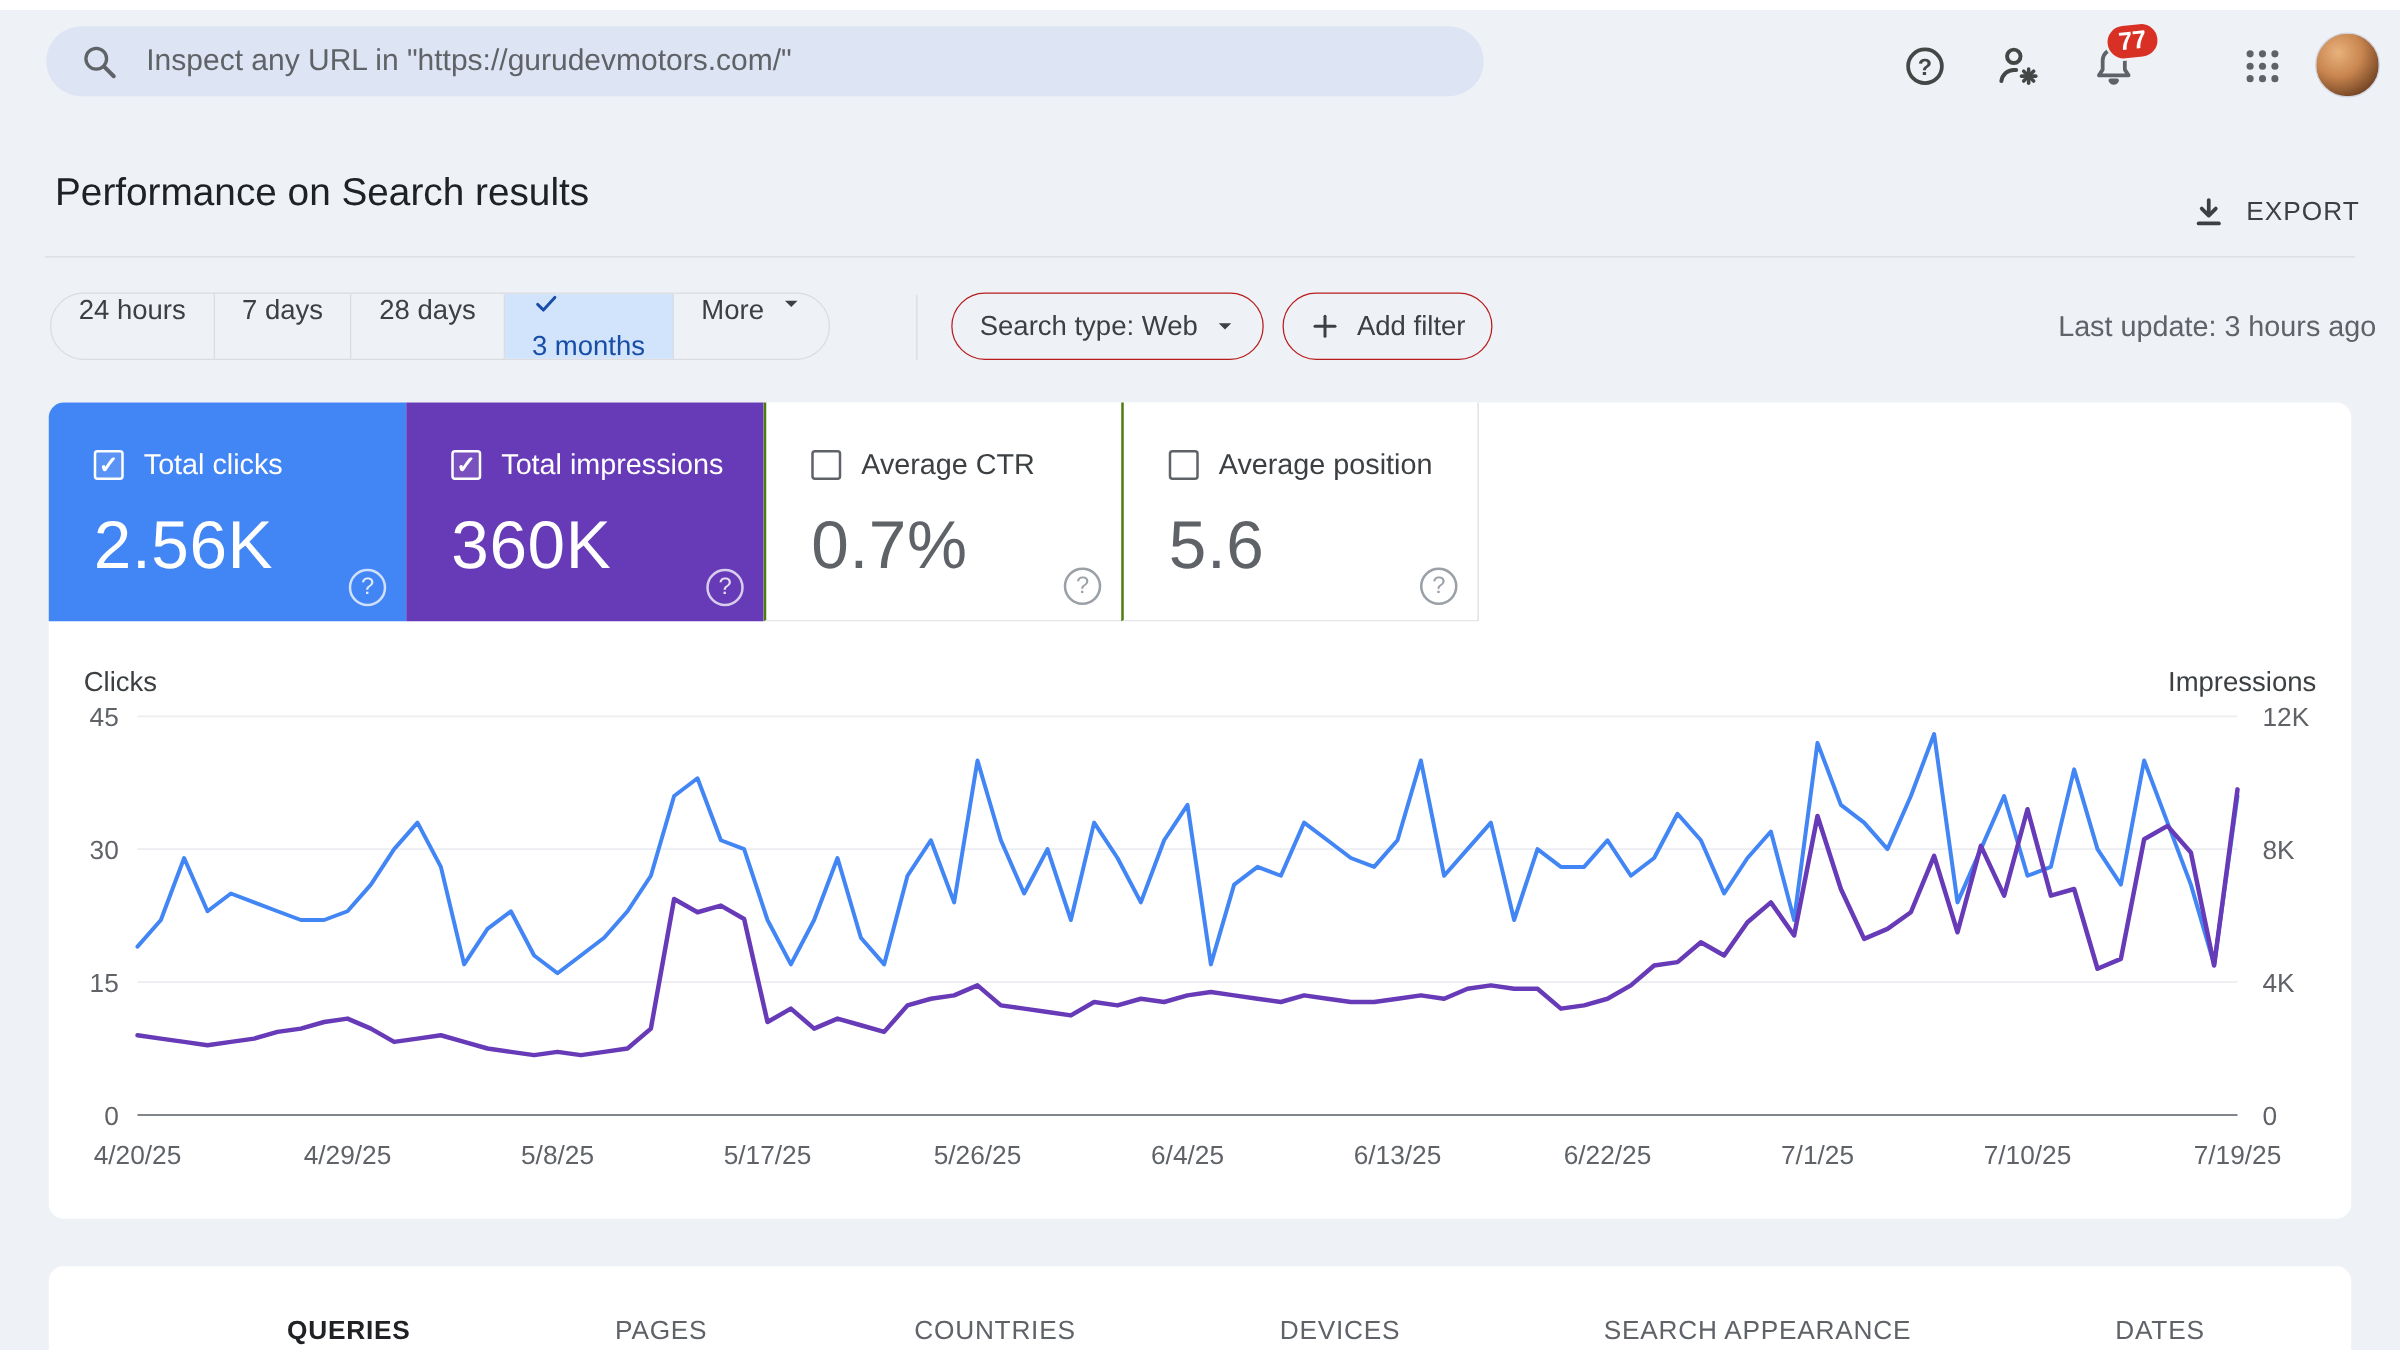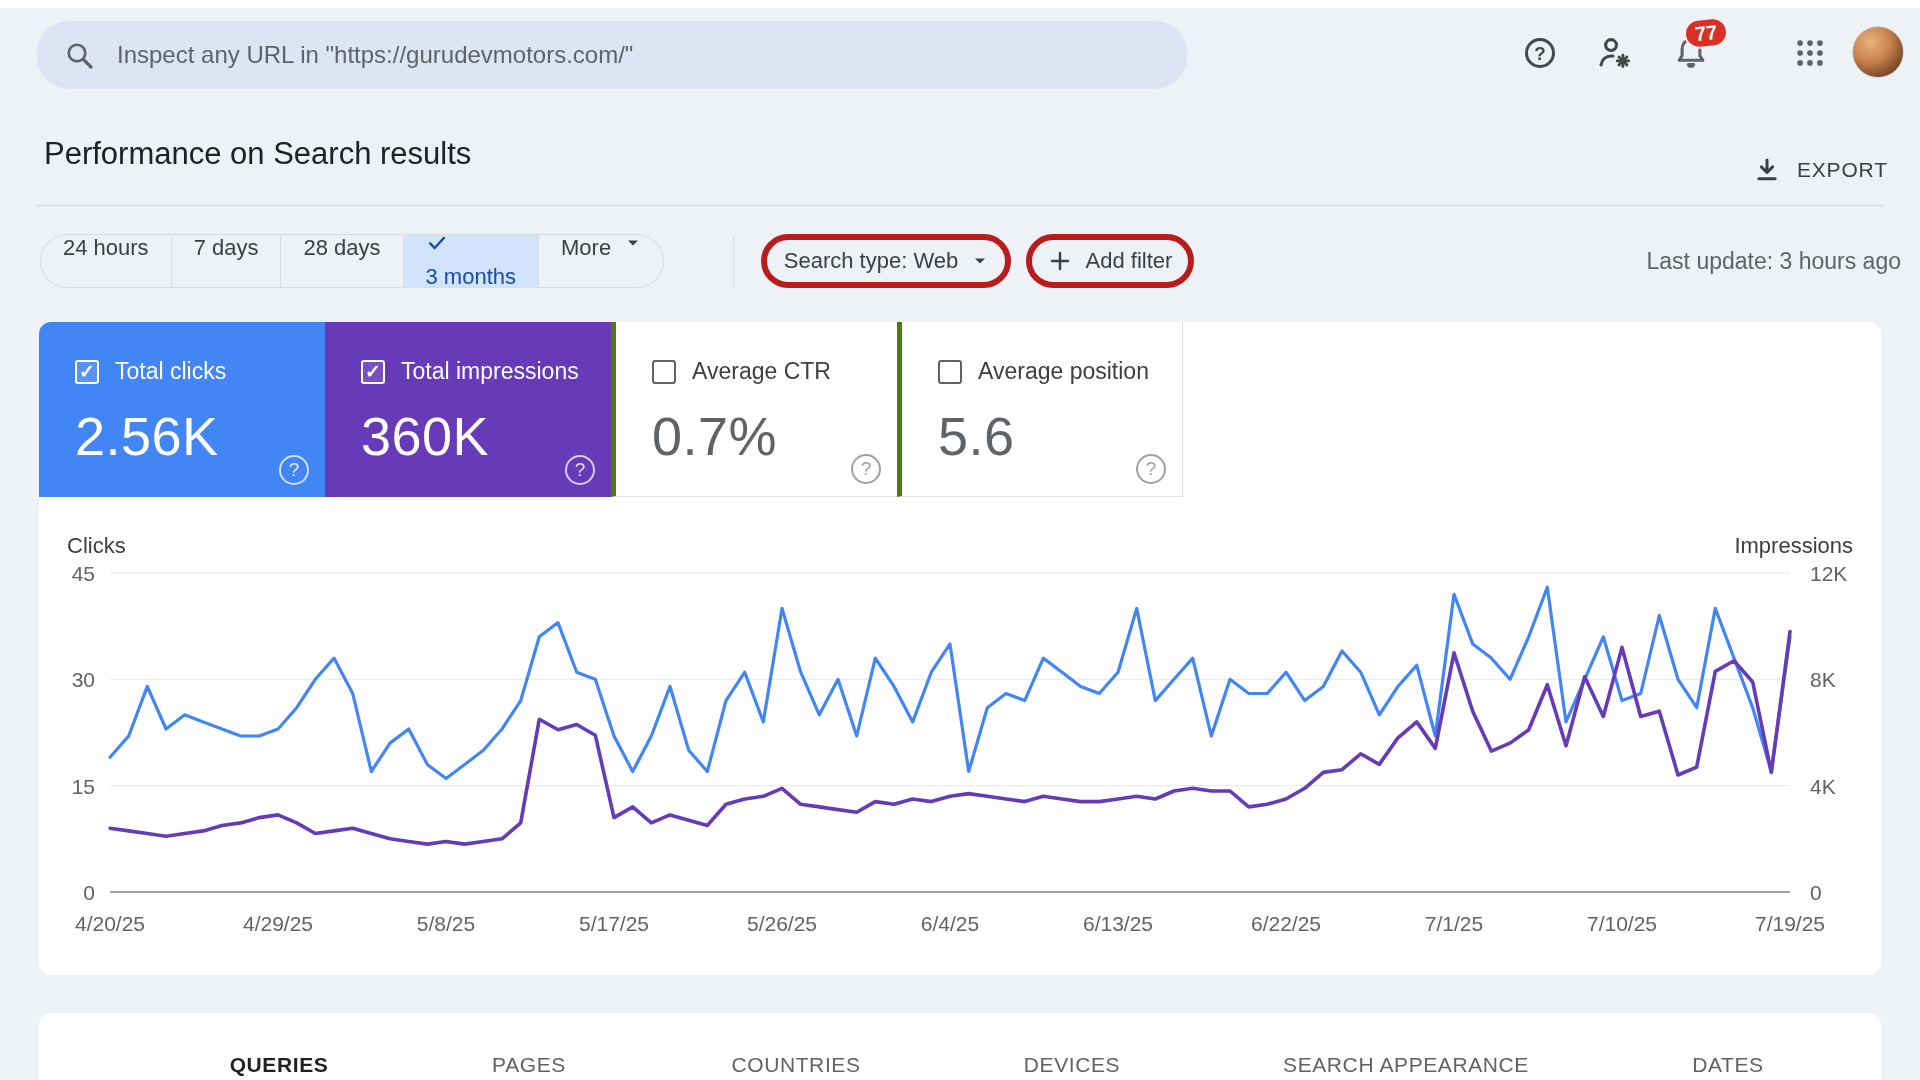--- a/index.html
+++ b/index.html
@@ -2,52 +2,52 @@
 <html><head>
 <meta charset="utf-8">
 <style>
   * { margin:0; padding:0; box-sizing:border-box; }
   html,body { width:1920px; height:1080px; overflow:hidden; }
   body { background:#eef1f6; font-family:"Liberation Sans", sans-serif; color:#202124; position:relative; }
   .abs { position:absolute; }
 
   
   .top-white { left:0; top:0; width:1920px; height:8px; background:#ffffff; }
-  .search-pill { left:37px; top:21px; width:1150px; height:68px; border-radius:32px; background:#dde4f3; display:flex; align-items:center; padding:0 26px; gap:22px; }
+  .search-pill { left:37px; top:21px; width:1150px; height:56px; border-radius:32px; background:#dde4f3; display:flex; align-items:center; padding:0 26px; gap:22px; }
   .search-pill .ph { font-size:24px; color:#5f6368; }
   .top-icon { top:34px; width:38px; height:38px; display:flex; align-items:center; justify-content:center; cursor:pointer; }
   .badge { left:1684px; top:18px; min-width:44px; height:30px; background:#d93025; border-radius:15px; color:#fff; font-size:20px; font-weight:700; display:flex; align-items:center; justify-content:center; transform:rotate(-6deg); border:2px solid #eef1f6; z-index:3; }
   .avatar { left:1852px; top:26px; width:52px; height:52px; border-radius:50%; background:radial-gradient(circle at 35% 30%, #e8b27d 0%, #c9854f 40%, #7a4a28 75%, #4c2c16 100%); border:1px solid #d0d5e0; }
 
   
   .page-title { left:44px; top:136px; font-size:31px; color:#202124; }
   .export-btn { left:1752px; top:138px; height:40px; display:flex; align-items:center; gap:15px; color:#3c4043; font-size:21px; font-weight:500; letter-spacing:0.8px; cursor:pointer;margin-top:12px; }
   .hdr-divider { left:36px; top:205px; width:1848px; height:1px; background:#dadce0; }
 
   
   .chip-group { left:40px; top:234px; height:54px; display:flex; border:1px solid #dadce0; border-radius:27px; overflow:hidden; }
   .chip { display:flex; align-items:flex-start; justify-content:center; gap:10px; font-size:22px; color:#3c4043; border-right:1px solid #dadce0; padding:0 22px; cursor:pointer; background:transparent; white-space:nowrap; }
   .chip:last-child { border-right:none; }
   .chip.selected { font-weight:500; }
   .chip .caret { margin-left:4px; }
   .vsep { left:733px; top:236px; width:1px; height:52px; background:#dadce0; }
-  .pill-btn { top:234px; height:54px; border:6px solid #b91c1c; border-radius:27px; display:flex; align-items:center; justify-content:center; gap:14px; font-size:22px; color:#3c4043; cursor:pointer; }
+  .pill-btn { top:234px; height:54px; border:1px solid #b91c1c; border-radius:27px; display:flex; align-items:center; justify-content:center; gap:14px; font-size:22px; color:#3c4043; cursor:pointer; }
   .search-type { left:761px; width:250px; }
   .add-filter { left:1026px; width:168px; }
   .last-update { top:248px; right:19px; font-size:23px; color:#5f6368; }
 
   
   .panel { left:39px; top:322px; width:1842px; height:653px; background:#ffffff; border-radius:12px; }
   .tile { position:absolute; top:0; width:286px; height:175px; padding:36px 0 0 36px; cursor:pointer; }
   .tile .row { display:flex; align-items:center; gap:16px; }
   .tile .lbl { font-size:23px; font-weight:500; }
   .tile .val { font-size:54px; margin-top:20px; letter-spacing:0.5px; }
   .cbox { width:24px; height:24px; border:2px solid; border-radius:3px; display:flex; align-items:center; justify-content:center; font-size:19px; font-weight:700; flex:0 0 auto; }
   .tile-help { position:absolute; right:16px; bottom:12px; width:30px; height:30px; border-radius:50%; border:2px solid; font-size:19px; display:flex; align-items:center; justify-content:center; }
-  .tile.white { background:#fff; border-left:5px solid #4d7c0f; border-bottom:1px solid #e4e6ea; color:#3c4043; }
+  .tile.white { background:#fff; border-left:2px solid #4d7c0f; border-bottom:1px solid #e4e6ea; color:#3c4043; }
   .tile.white .val { color:#5f6368; }
   .tile.white .cbox { border-color:#5f6368; color:transparent; }
   .tile.white .tile-help { color:#9aa0a6; border-color:#9aa0a6; }
   .tile.colored { color:#fff; }
   .tile.colored .cbox { border-color:#fff; color:#fff; background:rgba(255,255,255,0.12); }
   .tile.colored .tile-help { color:rgba(255,255,255,0.85); border-color:rgba(255,255,255,0.75); }
   .tile.first { border-top-left-radius:12px; }
 
   .chart-svg { position:absolute; left:0; top:175px; }
   .axis-title { font-size:22px; fill:#3c4043; }

